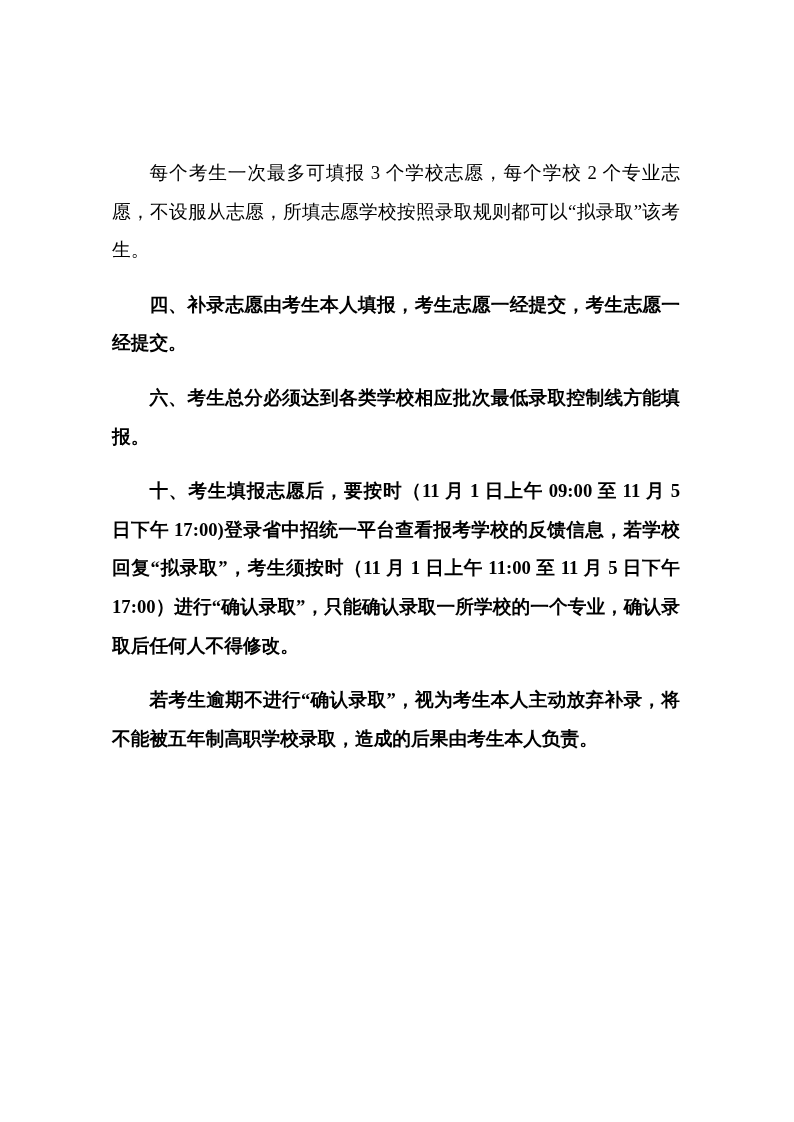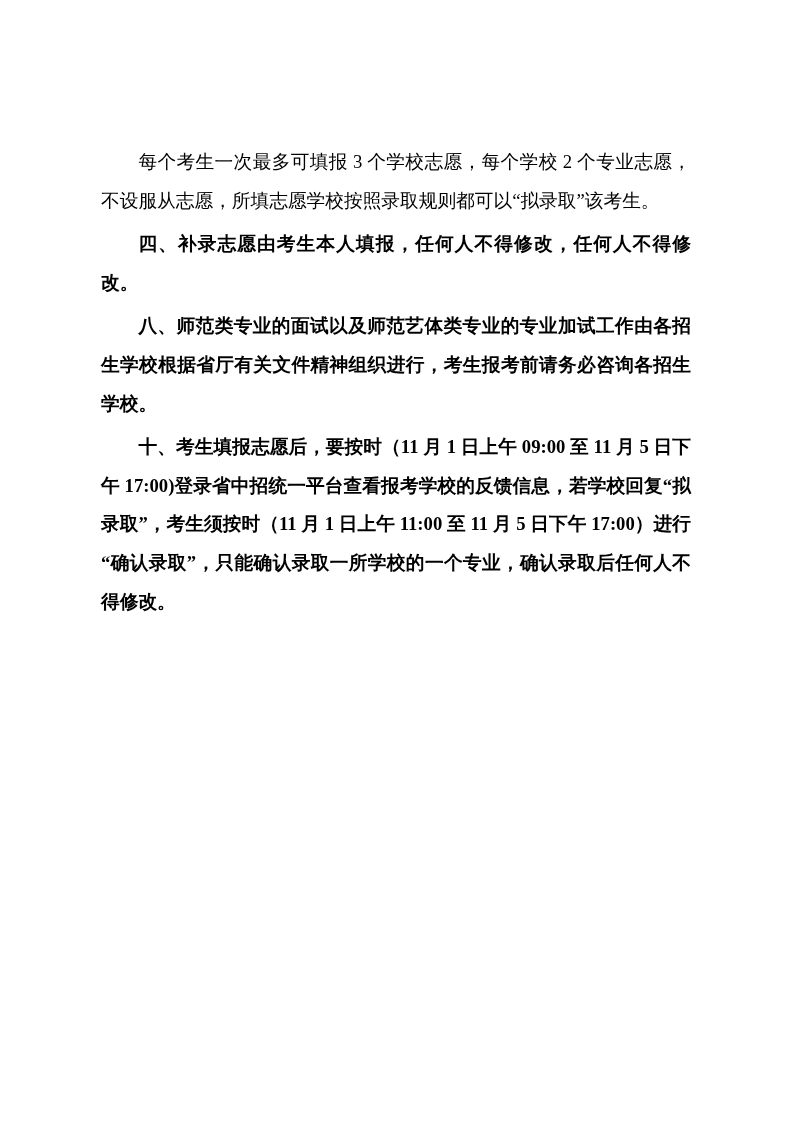--- a/index.html
+++ b/index.html
@@ -15,38 +15,39 @@
     background: #ffffff;
     overflow: hidden;
   }
   .content {
     position: absolute;
     top: 138px;
     left: 96px;
     width: 600px;
   }
   p.para {
-    margin: 5px;
+    margin: 16px;
     padding: 0;
     font-family: "Liberation Serif", "DejaVu Serif", serif;
     font-size: 18.7px;
     line-height: 38.6px;
     color: #000000;
     text-align: justify;
     text-indent: 2em;
     word-break: normal;
     overflow-wrap: break-word;
   }
   p.para.bold {
     font-weight: 700;
   }
 </style>
 </head>
 <body>
 
 <div class="page">
   <div class="content">
     <p class="para">每个考生一次最多可填报 3 个学校志愿，每个学校 2 个专业志愿，不设服从志愿，所填志愿学校按照录取规则都可以“拟录取”该考生。</p>
-    <p class="para bold">四、补录志愿由考生本人填报，任何人不得修改，任何人不得修改。</p>
-    <p class="para bold">八、师范类专业的面试以及师范艺体类专业的专业加试工作由各招生学校根据省厅有关文件精神组织进行，考生报考前请务必咨询各招生学校。</p>
+    <p class="para bold">四、补录志愿由考生本人填报，考生志愿一经提交，考生志愿一经提交。</p>
+    <p class="para bold">六、考生总分必须达到各类学校相应批次最低录取控制线方能填报。</p>
     <p class="para bold">十、考生填报志愿后，要按时（11 月 1 日上午 09:00 至 11 月 5 日下午 17:00)登录省中招统一平台查看报考学校的反馈信息，若学校回复“拟录取”，考生须按时（11 月 1 日上午 11:00 至 11 月 5 日下午 17:00）进行“确认录取”，只能确认录取一所学校的一个专业，确认录取后任何人不得修改。</p>
+    <p class="para bold">若考生逾期不进行“确认录取”，视为考生本人主动放弃补录，将不能被五年制高职学校录取，造成的后果由考生本人负责。</p>
   </div>
 </div>
 
 </body></html>

